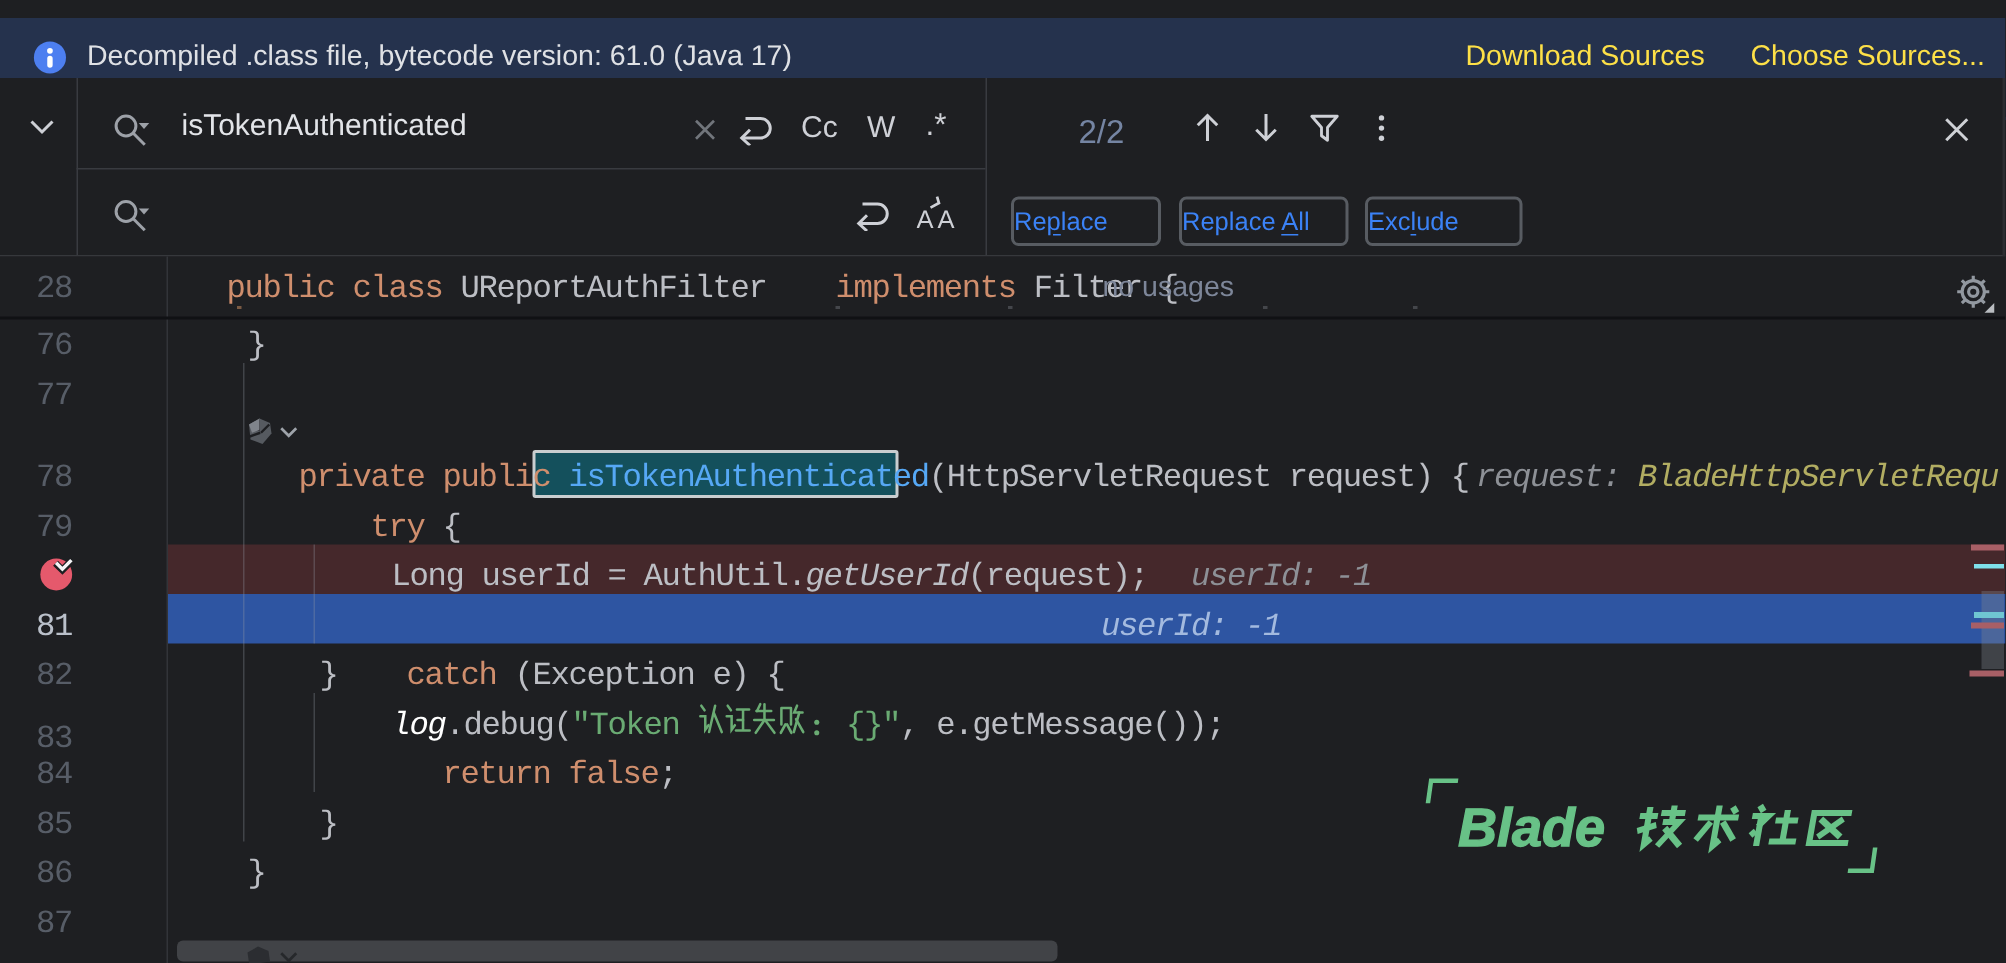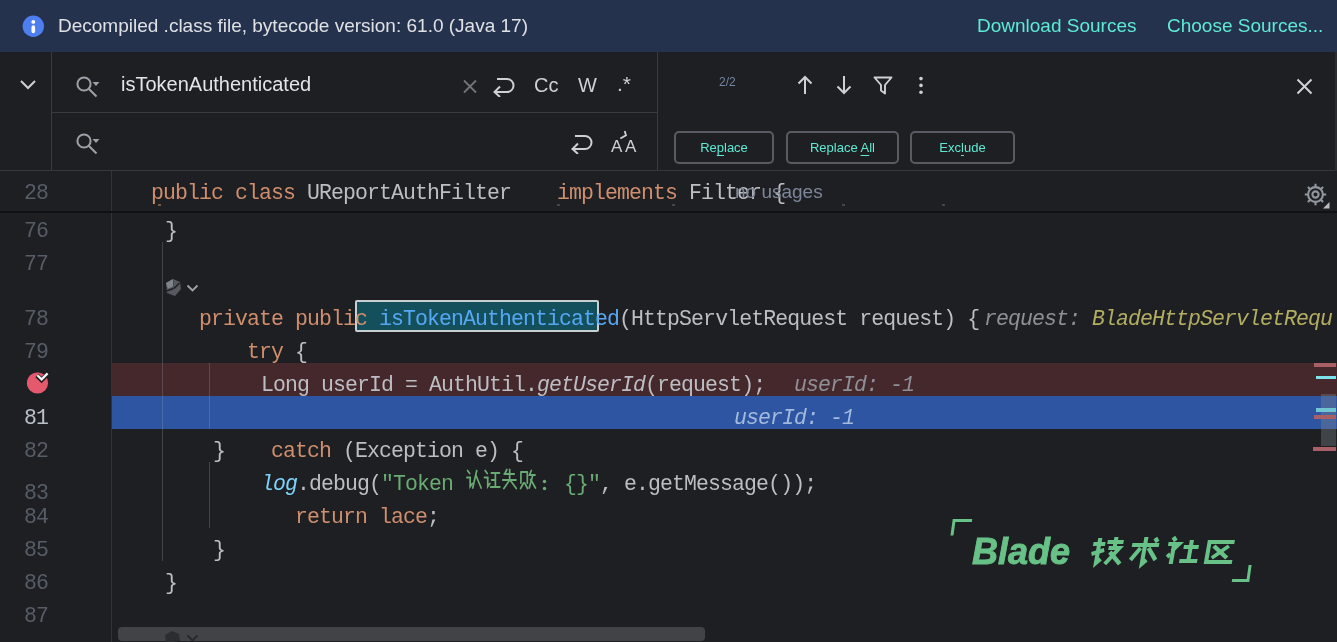--- a/index.html
+++ b/index.html
@@ -1,47 +1,47 @@
 <!DOCTYPE html>
 <html><head>
 <meta charset="utf-8">
 <style>
   * { margin:0; padding:0; box-sizing:border-box; }
   html,body { width:1337px; height:642px; background:#1e1f22; overflow:hidden; }
   #root { position:relative; width:1337px; height:642px; background:#1e1f22;
           font-family:"Liberation Sans", sans-serif; }
   .abs { position:absolute; }
   
-  #banner { position:absolute; left:0; top:0; width:1337px; height:68px;
+  #banner { position:absolute; left:0; top:12px; width:1337px; height:68px;
             background:#25324d; border-bottom:2px solid #35538f; color:#dfe1e5;
             font-size:19px; }
   #banner .msg { position:absolute; left:58px; top:15px; }
-  #banner .lnk { position:absolute; top:15px; color:#5eead4; }
+  #banner .lnk { position:absolute; top:15px; color:#fde047; }
   
   #findp { position:absolute; left:0; top:52px; width:1337px; height:119px;
            background:#1e1f22; border-bottom:1px solid #36383c; }
   .sep { position:absolute; background:#393b40; }
   .ficon { position:absolute; }
   .ftxt { position:absolute; color:#ced0d6; font-size:20px; }
   #btnrow span.b { position:absolute; top:79px; height:33px; border:2px solid #585c62;
-       border-radius:5px; color:#5eead4; font-size:13px; text-align:center;
+       border-radius:5px; color:#3b82f6; font-size:17px; 
        line-height:29px; }
   .mn { text-decoration:underline; text-underline-offset:3px; }
   
   #editor { position:absolute; left:0; top:171px; width:1337px; height:471px;
             background:#1e1f22; font-family:"Liberation Mono", monospace;
             font-size:21.5px; letter-spacing:-0.9px; }
   .cl { position:absolute; left:117px; height:33px; line-height:45px;
         white-space:pre; color:#bcbec4; }
   .ln { position:absolute; left:0; width:48px; height:33px; line-height:45px;
         text-align:right; color:#575d67; }
   .kw { color:#cf8e6d;margin-left:34px; }
   .st { color:#6aab73; }
   .nm { color:#2aacb8; }
-  .fld { color:#7dd3fc; font-style:italic; }
+  .fld { color:#ffffff; font-style:italic; }
   .mc { font-style:italic; }
   .dbg { color:#8d9096; font-style:italic; }
   .dbv { color:#b2ad62; font-style:italic; }
   .dbb { color:#a3badf; font-style:italic; }
   .guide { position:absolute; width:1px; background:rgba(150,155,165,0.30); }
 </style>
 </head>
 <body>
 <div id="root">
 
@@ -94,21 +94,21 @@
       <path d="M6 3 H16 A6.5 6.5 0 0 1 16 16 H3.5" fill="none" stroke="#ced0d6" stroke-width="2"></path>
       <path d="M9 10.5 L3.5 16 L9 21" fill="none" stroke="#ced0d6" stroke-width="2"></path>
     </svg>
 
     <svg class="ficon" style="left:611px;top:78px" width="29" height="25" viewBox="0 0 29 25">
       <text x="0" y="22" font-size="17" fill="#ced0d6" font-family="Liberation Sans">A</text>
       <text x="14" y="22" font-size="17" fill="#ced0d6" font-family="Liberation Sans">A</text>
       <path d="M10 9 L15 5 L13 1" fill="none" stroke="#ced0d6" stroke-width="1.8" transform="rotate(10 13 5)"></path>
     </svg>
 
-    <span class="abs" style="left:719px;top:23px;font-size:12px;color:#7585a3">2/2</span>
+    <span class="abs" style="left:719px;top:23px;font-size:22px;color:#7585a3">2/2</span>
     <svg class="ficon" style="left:797px;top:23px" width="16" height="20" viewBox="0 0 16 20">
       <path d="M8 19 V2 M1.5 8.5 L8 2 L14.5 8.5" fill="none" stroke="#ced0d6" stroke-width="2"></path>
     </svg>
     <svg class="ficon" style="left:836px;top:23px" width="16" height="20" viewBox="0 0 16 20">
       <path d="M8 1 V18 M1.5 11.5 L8 18 L14.5 11.5" fill="none" stroke="#ced0d6" stroke-width="2"></path>
     </svg>
     <svg class="ficon" style="left:873px;top:24px" width="20" height="19" viewBox="0 0 20 19">
       <path d="M1.5 1.5 H18.5 L12 9 V17.5 L8 14.5 V9 Z" fill="none" stroke="#ced0d6" stroke-width="1.9" stroke-linejoin="round"></path>
     </svg>
     <svg class="ficon" style="left:917px;top:24px" width="8" height="19" viewBox="0 0 8 19">
@@ -196,21 +196,21 @@
 
     <div class="cl" style="top:38px">    }</div>
     <div class="cl" style="top:126px">    <span class="kw">private public</span> <span style="color:#56a8f5">isTokenAuthenticated</span>(HttpServletRequest request) {</div>
     <div class="cl" style="left:984px;top:126px"><span class="dbg">request: </span><span class="dbv">BladeHttpServletRequ</span></div>
     <div class="cl" style="top:159px">        <span class="kw">try</span> {</div>
     <div class="cl" style="top:192px">            Long userId = AuthUtil.<span class="mc">getUserId</span>(request);</div>
     <div class="cl" style="left:794px;top:192px"><span class="dbg">userId: -1</span></div>
     <div class="cl" style="left:734px;top:225px"><span class="dbb">userId: -1</span></div>
     <div class="cl" style="top:258px">        } <span class="kw">catch</span> (Exception e) {</div>
     <div class="cl" style="top:291px">            <span class="fld">log</span>.debug(<span class="st">"Token </span><span style="display:inline-block;width:99px"></span><span class="st">{}"</span>, e.getMessage());</div>
-    <div class="cl" style="top:324px">            <span class="kw">return lace</span>;</div>
+    <div class="cl" style="top:324px">            <span class="kw">return false</span>;</div>
     <div class="cl" style="top:357px">        }</div>
     <div class="cl" style="top:390px">    }</div>
 
     <svg class="abs" style="left:465px;top:296px" width="100" height="27" viewBox="0 0 100 27">
       <g stroke="#6aab73" stroke-width="1.8" fill="none" stroke-linecap="round" transform="scale(0.94,1)">
         <path d="M2.7 3.5 L5 6.5"></path>
           <path d="M2 10.5 L5.5 10.5 L5.5 19.5 L7.8 16.5"></path>
         <path d="M12.5 3.5 L8.2 21"></path>
           <path d="M11.7 8.5 L17.2 21"></path>
         <path d="M21.4 3.5 L23.7 6.5"></path>

